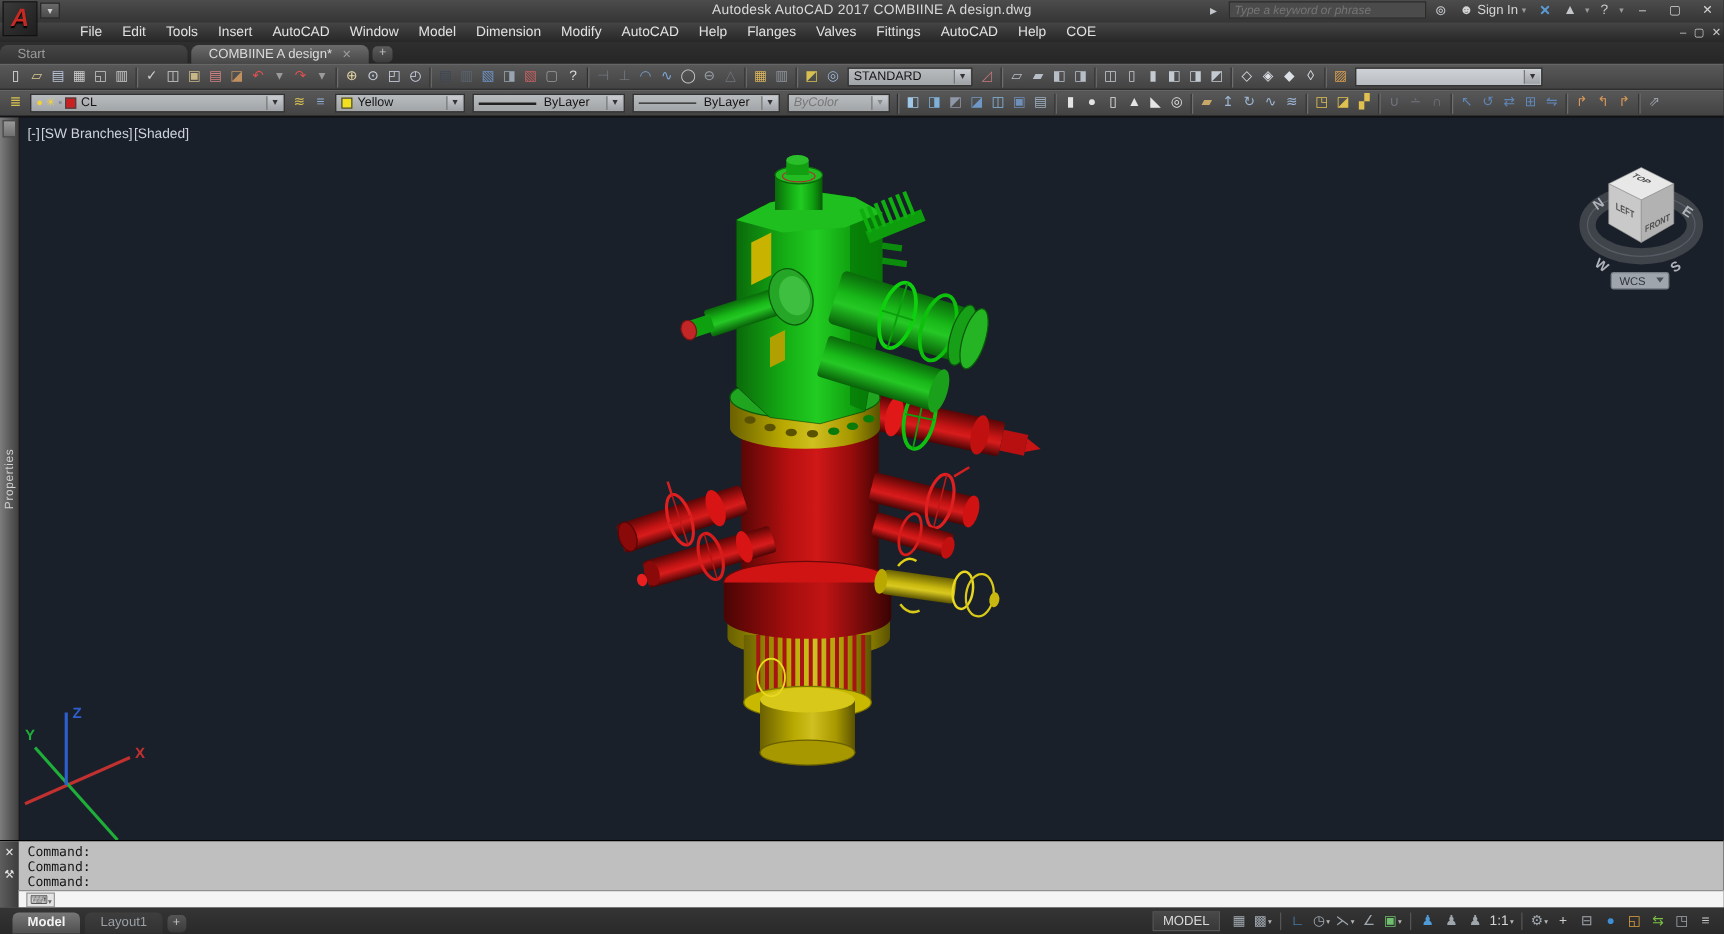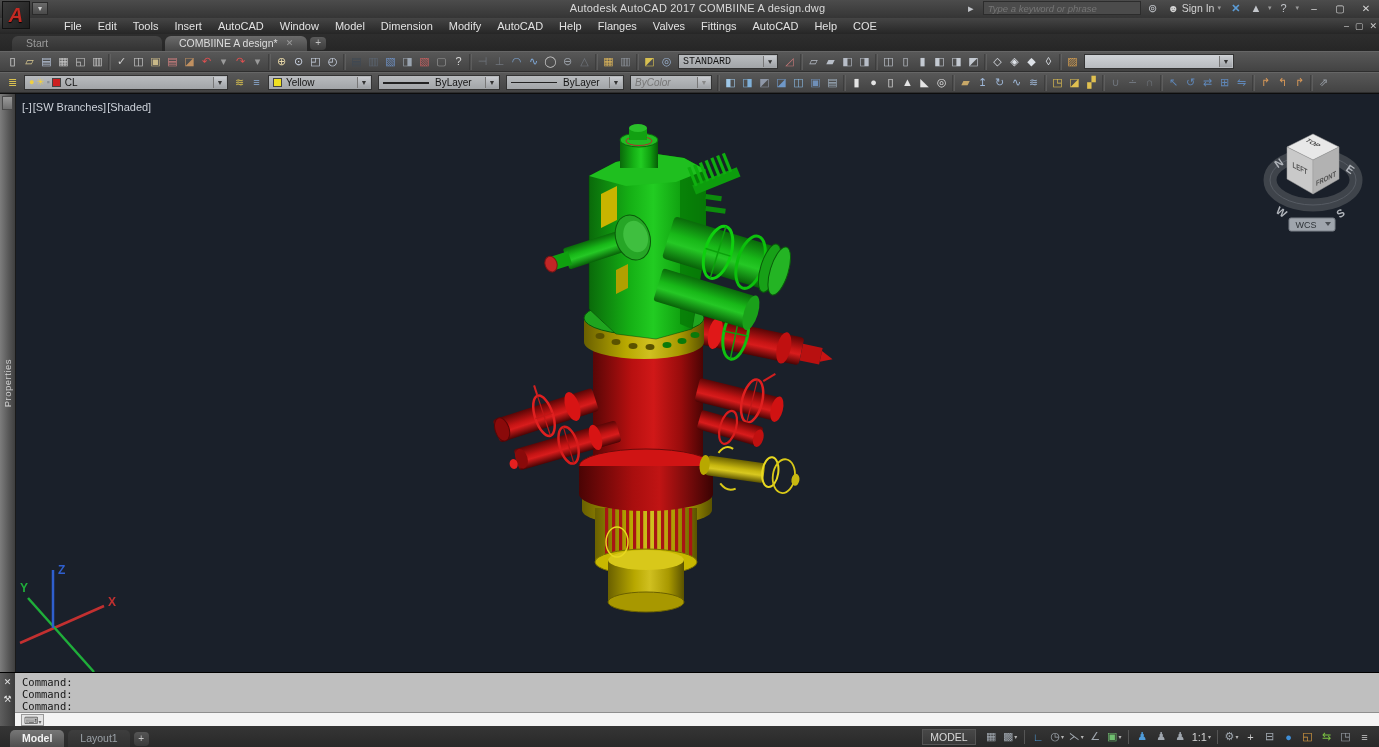--- a/index.html
+++ b/index.html
@@ -32,21 +32,21 @@
   
   .menubar { position:absolute; left:0; top:18px; width:100%; height:16px;
     background:linear-gradient(#454545,#262626); display:flex; align-items:center;
     padding-left:56px; }
   .menu-item { color:#e2e2e2; font-size:11px; padding:0 8px; line-height:16px; }
   .menubar .mwin { position:absolute; right:2px; display:flex; gap:6px; }
   .menubar .mwin span { color:#c9c9c9; font-size:9px; }
 
   
   .filetabs { position:absolute; left:0; top:34px; width:100%; height:17px;
-    background:linear-gradient(#2e2e2e,#262626); display:flex; align-items:flex-end; padding-left:12px; }
+    background:linear-gradient(#2e2e2e,#262626); display:flex; align-items:flex-end; }
   .ftab { height:15px; padding:0 14px; font-size:10.5px; line-height:15px;
     border-radius:6px 6px 0 0; margin-right:3px; }
   .ftab.start { background:linear-gradient(#454545,#333); color:#9a9a9a; width:150px; }
   .ftab.active { background:linear-gradient(#6b6b6b,#474747); color:#dcdcdc; display:flex; gap:8px; align-items:center;}
   .ftab .x { color:#9a9a9a; font-size:9px; }
   .fplus { width:16px; height:13px; margin-bottom:1px; background:linear-gradient(#5b5b5b,#3c3c3c);
     border-radius:4px; color:#c0c0c0; font-size:10px; text-align:center; line-height:12px; }
 
   
   .toolbar { position:absolute; left:0; width:100%; display:flex; align-items:center;
@@ -299,21 +299,21 @@
           <span class="g" style="color: rgb(143, 149, 157);">▥</span>
         </span>
         <span class="tsep"></span>
         <span class="ticon">
           <span class="g" style="color: rgb(216, 192, 80);">◩</span>
         </span>
         <span class="ticon">
           <span class="g" style="color: rgb(159, 184, 216);">◎</span>
         </span>
       </span>
-    <div class="combo" style="width:100px;font-family:Liberation Mono, monospace;">
+    <div class="combo" style="width:100px;">
       <span>STANDARD</span>
         <span class="arrow">▼</span>
     </div>
     <span style="display:flex;align-items:center;">
         <span class="ticon">
           <span class="g" style="color: rgb(200, 120, 120);">◿</span>
         </span>
         <span class="tsep"></span>
         <span class="ticon">
           <span class="g" style="color: rgb(184, 190, 200);">▱</span>

